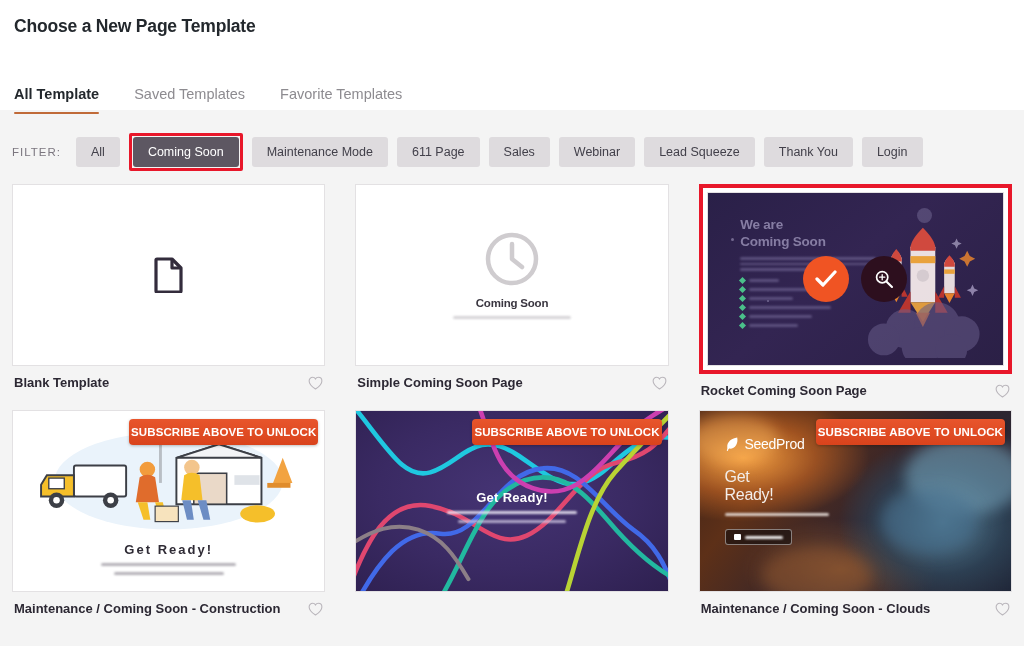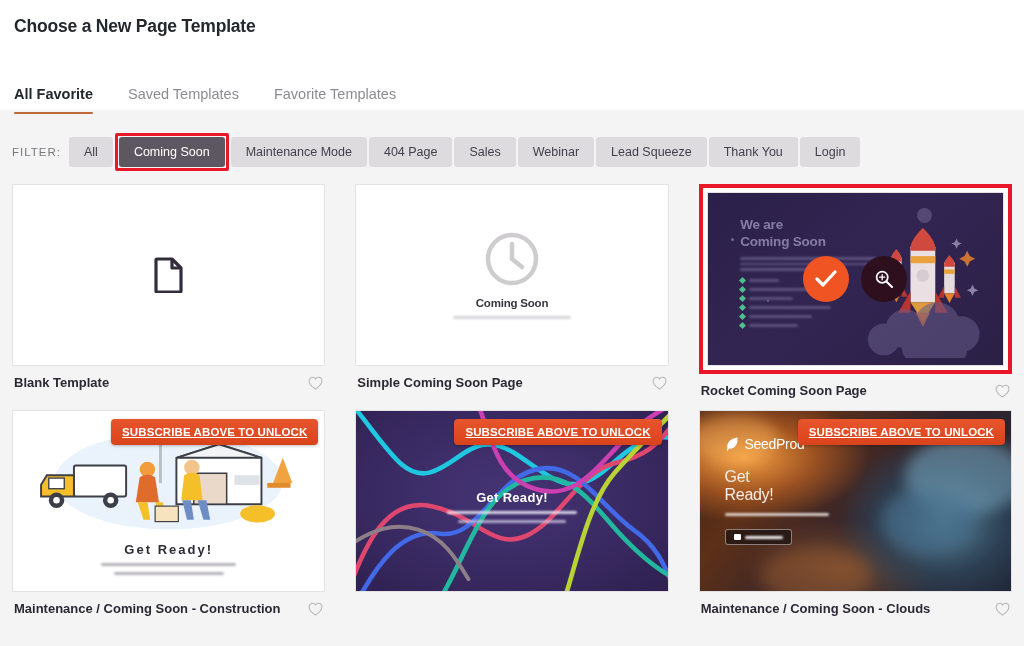--- a/index.html
+++ b/index.html
@@ -52,21 +52,21 @@
     left: 0; right: 0; bottom: 0;
     height: 2.5px;
     background: #c06a38;
     border-radius: 2px;
   }
 
   
   .filter-bar {
     display: flex;
     align-items: center;
-    gap: 2px;
+    gap: 9px;
     padding: 22px 12px 0 12px;
     height: 62px;
   }
   .filter-label {
     font-size: 11.5px;
     letter-spacing: 1px;
     color: #7b767f;
     margin-right: 6px;
     white-space: nowrap;
   }
@@ -193,26 +193,25 @@
 
   
   .sub-badge {
     position: absolute;
     top: 8px; right: 6px;
     background: linear-gradient(#e8552c,#d9431c);
     color: #fff;
     font-size: 11.5px;
     font-weight: bold;
     letter-spacing: 0.1px;
-    padding: 7px 11px;
+    padding: 7px 2px;
     border-radius: 4px;
     z-index: 7;
     white-space: nowrap;
     box-shadow: 0 1px 3px rgba(0,0,0,.25);
-    text-decoration: underline;
   }
 
   
   .constr-thumb {
     width: 100%; height: 100%; background: #fff;
     position: relative; overflow: hidden;
   }
   .constr-caption {
     position: absolute; left: 0; right: 0; bottom: 16px;
     display: flex; flex-direction: column; align-items: center; gap: 6px;
@@ -269,21 +268,21 @@
   }
 </style>
 </head>
 <body>
 
 <div class="header">
   <div class="page-title">Choose a New Page Template</div>
 
   <div class="tabs">
     <div class="tab active">
-      <span>All Favorite</span>
+      <span>All Template</span>
     </div>
     <div class="tab">
       <span>Saved Templates</span>
     </div>
     <div class="tab">
       <span>Favorite Templates</span>
     </div>
   </div>
 </div>
 
@@ -296,21 +295,21 @@
 
   <span class="filter-btn-wrap annotated">
     <button class="filter-btn active">Coming Soon</button>
   </span>
 
   <span class="filter-btn-wrap">
     <button class="filter-btn">Maintenance Mode</button>
   </span>
 
   <span class="filter-btn-wrap">
-    <button class="filter-btn">404 Page</button>
+    <button class="filter-btn">611 Page</button>
   </span>
 
   <span class="filter-btn-wrap">
     <button class="filter-btn">Sales</button>
   </span>
 
   <span class="filter-btn-wrap">
     <button class="filter-btn">Webinar</button>
   </span>
 

